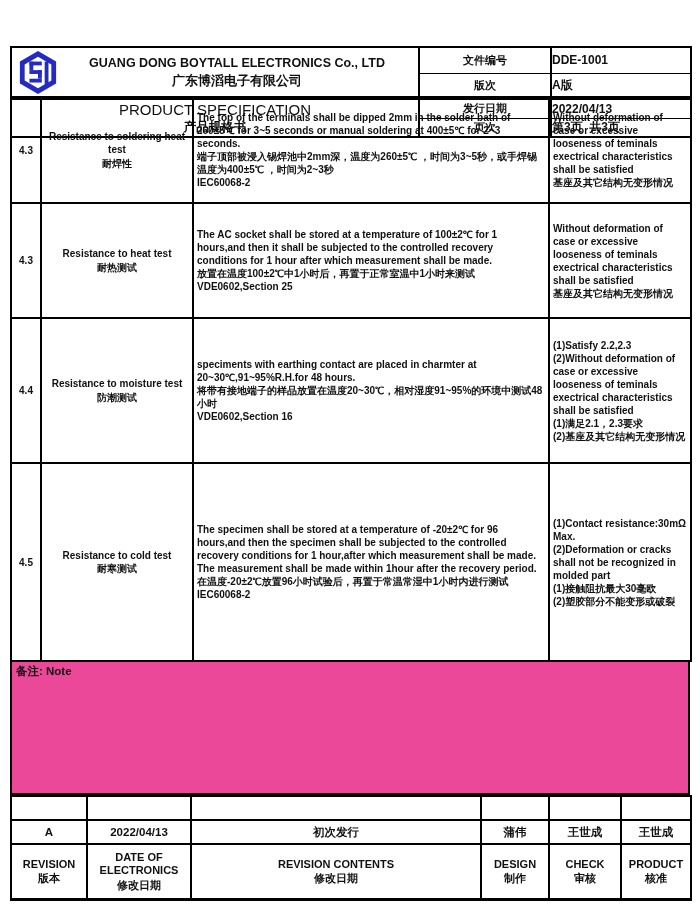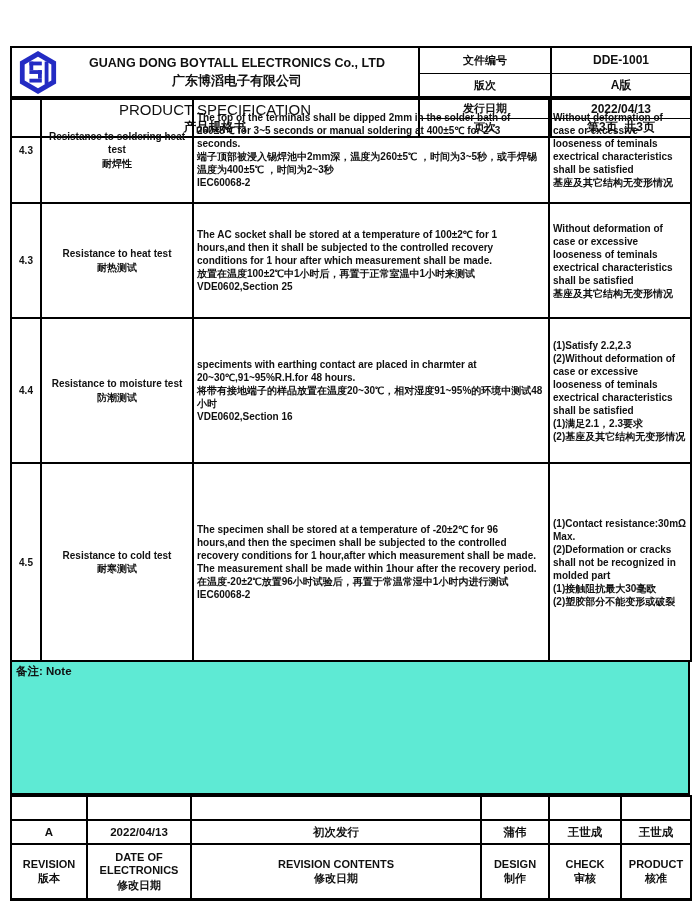--- a/index.html
+++ b/index.html
@@ -20,34 +20,34 @@
   .company-cell { padding: 2px 4px; }
   .company-inner { display: flex; align-items: center; }
   .logo-wrap { flex: 0 0 44px; display: flex; justify-content: center; }
   .company-names { flex: 1; text-align: center; }
   .company-en { font-size: 12.5px; font-weight: bold; letter-spacing: 0; }
   .company-cn { font-size: 13px; font-weight: bold; margin-top: 2px; }
   .spec-title-cell { text-align: center; }
   .doc-title-en { font-size: 15px; font-weight: normal; }
   .doc-title-cn { font-size: 12.5px; font-weight: bold; margin-top: 1px; }
   .hdr-label { text-align: center; font-size: 11px; font-weight: bold; }
-  .hdr-value { text-align: center; font-size: 12px; font-weight: bold; white-space: pre; }
+  .hdr-value { text-align: left; font-size: 12px; font-weight: bold; white-space: pre; }
 
   
   #spec-table { top: 96px; height: 564px; }
   .cell-num { text-align: center; font-size: 10px; font-weight: bold; }
   .cell-name { text-align: center; font-size: 10px; font-weight: bold;
                white-space: pre-line; line-height: 13.5px; padding: 17px 4px; }
   .cell-desc, .cell-req {
     font-size: 10px; font-weight: bold; line-height: 13px;
     white-space: pre-line; padding: 2px 3px; text-align: left;
   }
 
   
-  #note-box { top: 660px; height: 135px; border: 2px solid #000; background: #5eead4; }
+  #note-box { top: 660px; height: 135px; border: 2px solid #000; background: #ec4899; }
   .note-label { font-size: 11.5px; font-weight: bold; padding: 2px 4px; }
 
   
   #revision-table { top: 795px; height: 103px; border-bottom: 3px solid #000; }
   #revision-table td { text-align: center; }
   .rev-cell { font-size: 11.5px; font-weight: bold; white-space: pre; }
   .rev-h-en { font-size: 11px; font-weight: bold; line-height: 13.5px; }
   .rev-h-cn { font-size: 11px; font-weight: bold; line-height: 14px; }
 
   svg .ink { fill: #232bc3; }

